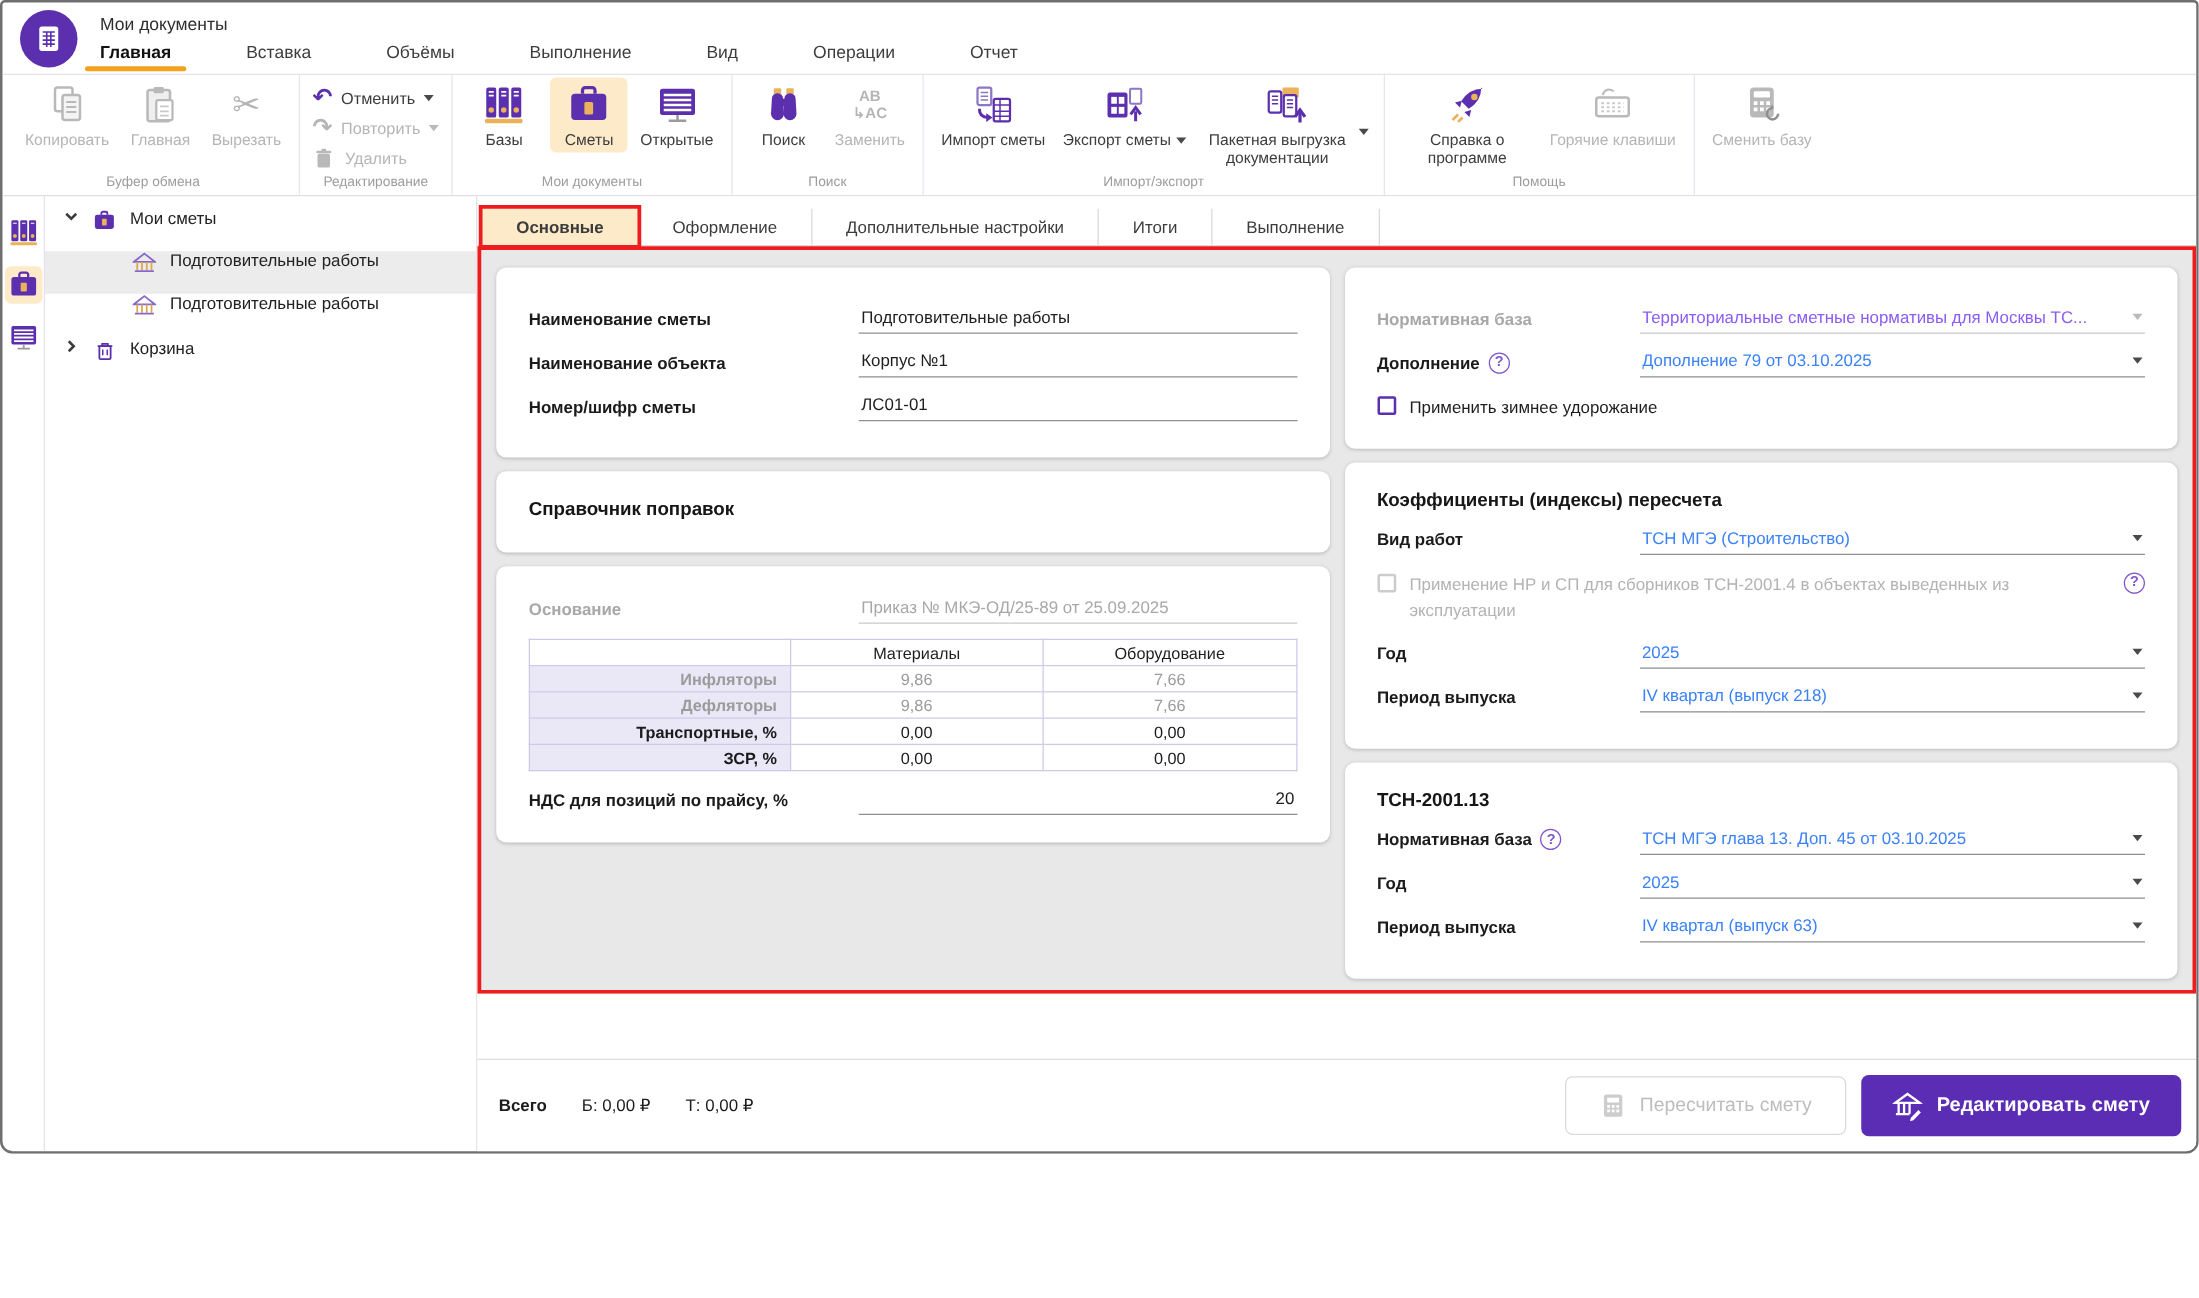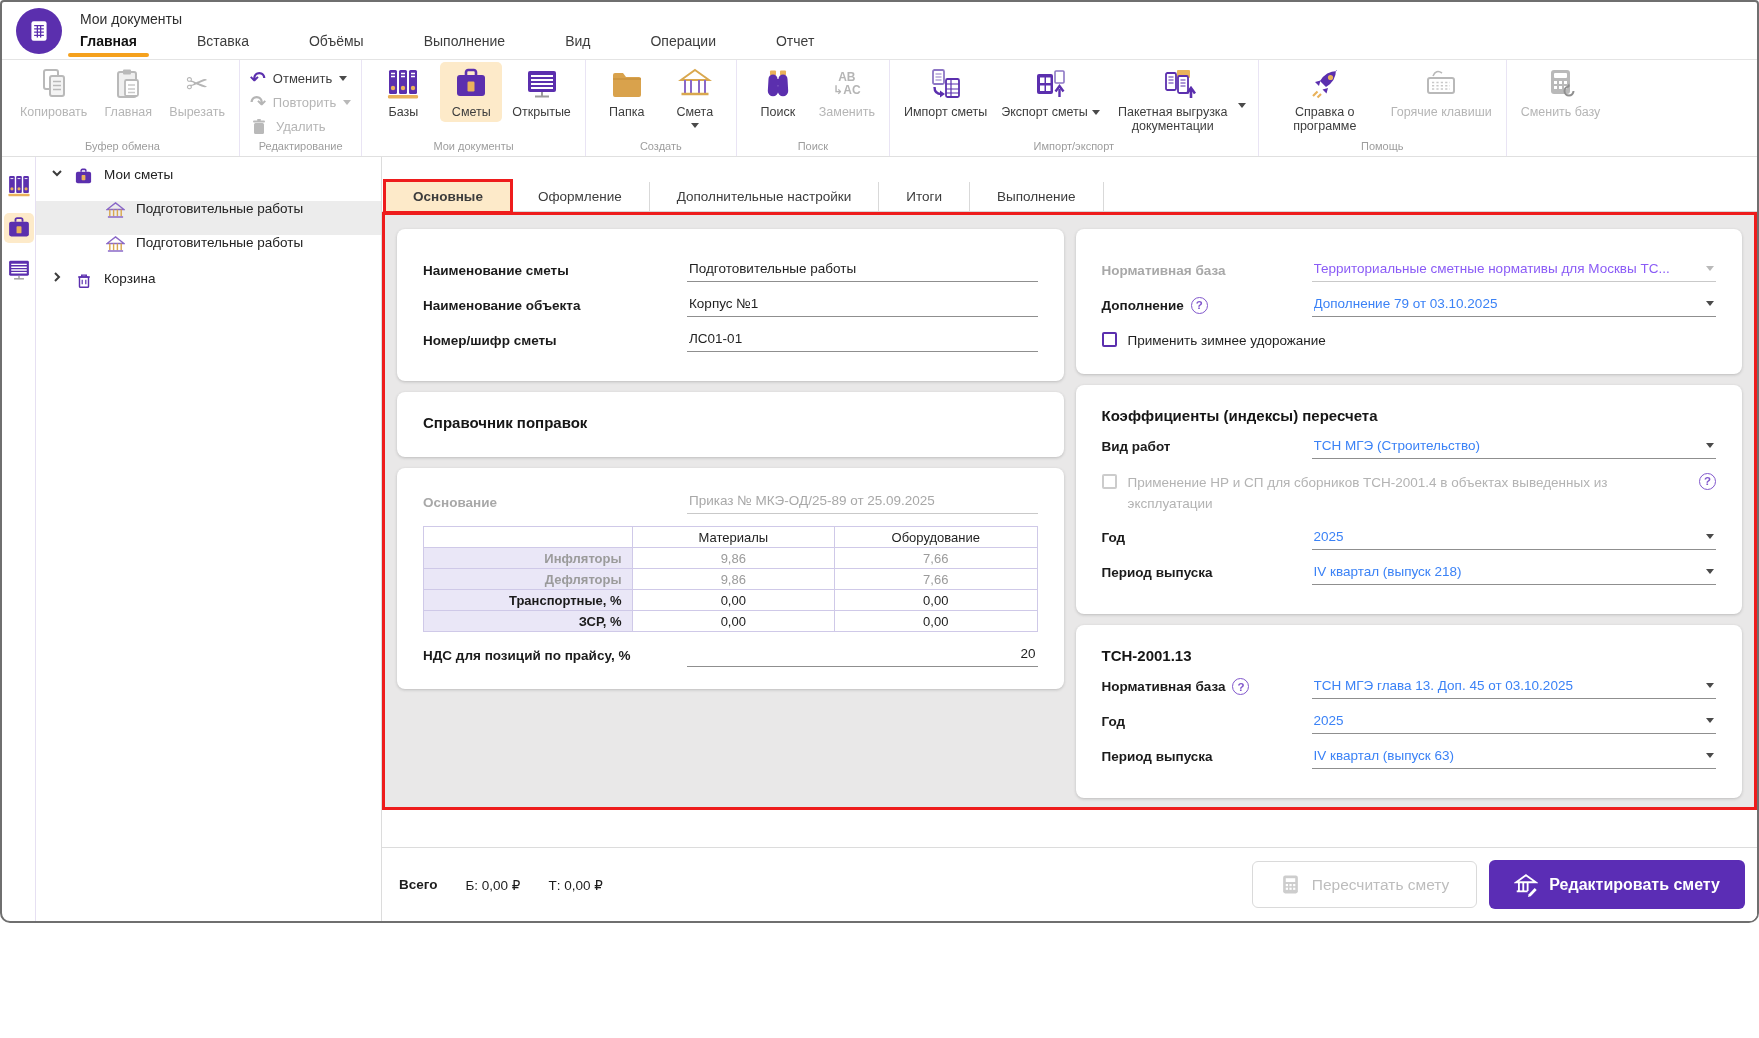--- a/index.html
+++ b/index.html
@@ -56,21 +56,21 @@
 
   .treepanel { width: 346px; border-right: 1px solid #dcdcdc; padding-top: 10px; font-size: 13.5px; color: #222; flex: none; }
   .tree-row { display: flex; height: 34px; gap: 11px; padding-left: 15px; cursor: pointer; }
   .tree-row.child { padding-left: 70px; }
   .tree-row.selected { background: #ececec; }
   .tree-row .tic { width: 19px; height: 19px; flex: none; display: flex; align-items: center; justify-content: center; }
   .tree-row .chev { width: 12px; height: 12px; flex: none; }
 
   
   .content { flex: 1; display: flex; flex-direction: column; min-width: 0; background: #fff; }
-  .tabbar { display: flex; margin-top: 25px; border-bottom: 1px solid #d9d9d9; height: 30px; padding-left: 3px; flex: none; }
+  .tabbar { display: flex; margin-top: 10px; border-bottom: 1px solid #d9d9d9; height: 30px; padding-left: 3px; flex: none; }
   .dtab { display: flex; align-items: center; justify-content: center; padding: 0 27px; font-size: 13.5px;
           color: #3c3c3c; border-right: 1px solid #d9d9d9; white-space: nowrap; cursor: pointer; }
   .dtab:first-child { border-left: 1px solid #d9d9d9; }
   .dtab.active { background: #fdeac9; font-weight: bold; position: relative; }
   .dtab.active::after { content:''; position: absolute; inset: -3px; border: 3px solid #ee1c1c; pointer-events: none; z-index: 3; }
 
   .workarea { background: #e9e8e8; border: 3px solid #ee1c1c; height: 598px; display: flex; gap: 12px;
               padding: 14px 12px; flex: none; }
   .col { flex: 1; display: flex; flex-direction: column; gap: 11px; min-width: 0; }
   .card { background: #fff; border-radius: 8px; box-shadow: 0 1px 3px rgba(60,60,60,.25); padding: 18px 26px; flex: none; }
@@ -243,45 +243,20 @@
             <path d="M17 25v4" stroke="#9b9b9b" stroke-width="2"></path>
                 <path d="M10 29.5h14" stroke="#9b9b9b" stroke-width="2"></path>
               </svg>
             </span>
           <span>Открытые</span>
         </div>
       </div>
       <div class="rgroup-label">Мои документы</div>
     </div>
 
-    <div class="rgroup">
-      <div class="rgroup-buttons">
-        <div class="rbtn">
-          <span class="ric">
-            <svg viewBox="0 0 34 34">
-                <path d="M3 8a2 2 0 0 1 2-2h8l3 4h13a2 2 0 0 1 2 2v16a2 2 0 0 1-2 2H5a2 2 0 0 1-2-2z" fill="#d9a24c"></path>
-            <path d="M3 12h28" stroke="#c8923e" stroke-width="1.5"></path>
-              </svg>
-            </span>
-          <span>Папка</span>
-        </div>
-        <div class="rbtn">
-          <span class="ric">
-            <svg viewBox="0 0 34 34">
-                <path d="M17 3 31 13H3Z" fill="none" stroke="#d9a84f" stroke-width="2"></path>
-            <path d="M7 13v13M13 13v13M21 13v13M27 13v13" stroke="#8a68c8" stroke-width="2"></path>
-            <path d="M3.5 27h27" stroke="#d9a84f" stroke-width="2.5"></path>
-              </svg>
-            </span>
-          <span>Смета</span>
-          <span class="caret"></span>
-        </div>
-      </div>
-      <div class="rgroup-label">Создать</div>
-    </div>
 
     <div class="rgroup">
       <div class="rgroup-buttons">
         <div class="rbtn">
           <span class="ric">
             <svg viewBox="0 0 34 34">
                 <rect x="9" y="3.5" width="6" height="5" rx="1" fill="#e9b25b"></rect>
             <rect x="19" y="3.5" width="6" height="5" rx="1" fill="#e9b25b"></rect>
             <path d="M7.5 12a4.5 4.5 0 0 1 9 0l.7 12a5.2 5.2 0 0 1-10.4 0z" fill="#5b2fae"></path>
             <path d="M17.5 12a4.5 4.5 0 0 1 9 0l.7 12a5.2 5.2 0 0 1-10.4 0z" fill="#5b2fae"></path>

